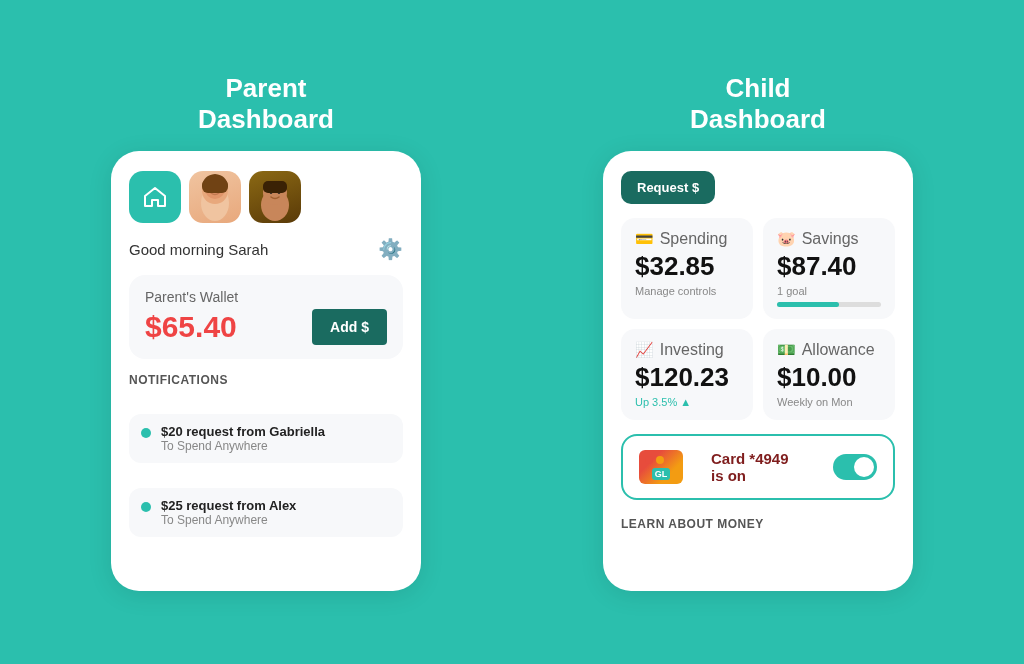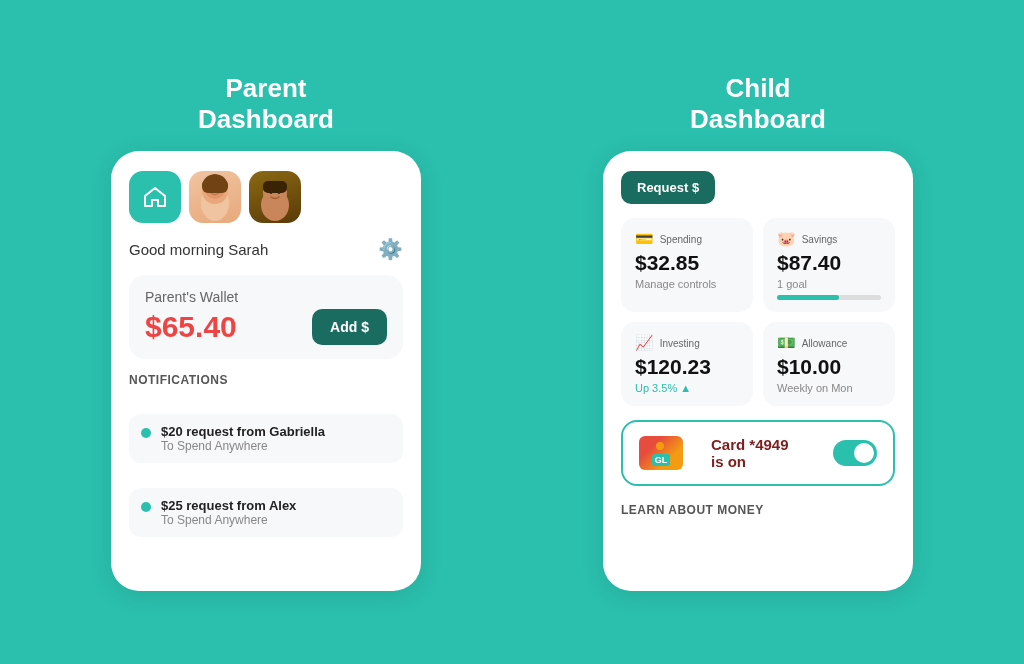--- a/index.html
+++ b/index.html
@@ -106,21 +106,21 @@
     }
     .wallet-amount {
       font-size: 30px;
       font-weight: 700;
       color: #ef4444;
     }
     .add-btn {
       background-color: #1a6b60;
       color: white;
       border: none;
-      border-radius: 10px;
+      border-radius: 4px;
       padding: 10px 18px;
       font-size: 14px;
       font-weight: 700;
       cursor: pointer;
     }
     .notifications-section {
       display: flex;
       flex-direction: column;
       gap: 25px;
     }
@@ -201,26 +201,26 @@
     }
     .stat-top {
       display: flex;
       align-items: center;
       gap: 6px;
     }
     .stat-icon {
       font-size: 15px;
     }
     .stat-label {
-      font-size: 10px;
+      font-size: 16px;
       color: #666;
       font-weight: 500;
     }
     .stat-amount {
-      font-size: 21px;
+      font-size: 26px;
       font-weight: 800;
       color: #111;
     }
     .stat-sub {
       font-size: 11px;
       color: #888;
     }
     .stat-sub-green {
       font-size: 11px;
       color: #2BBFAD;

